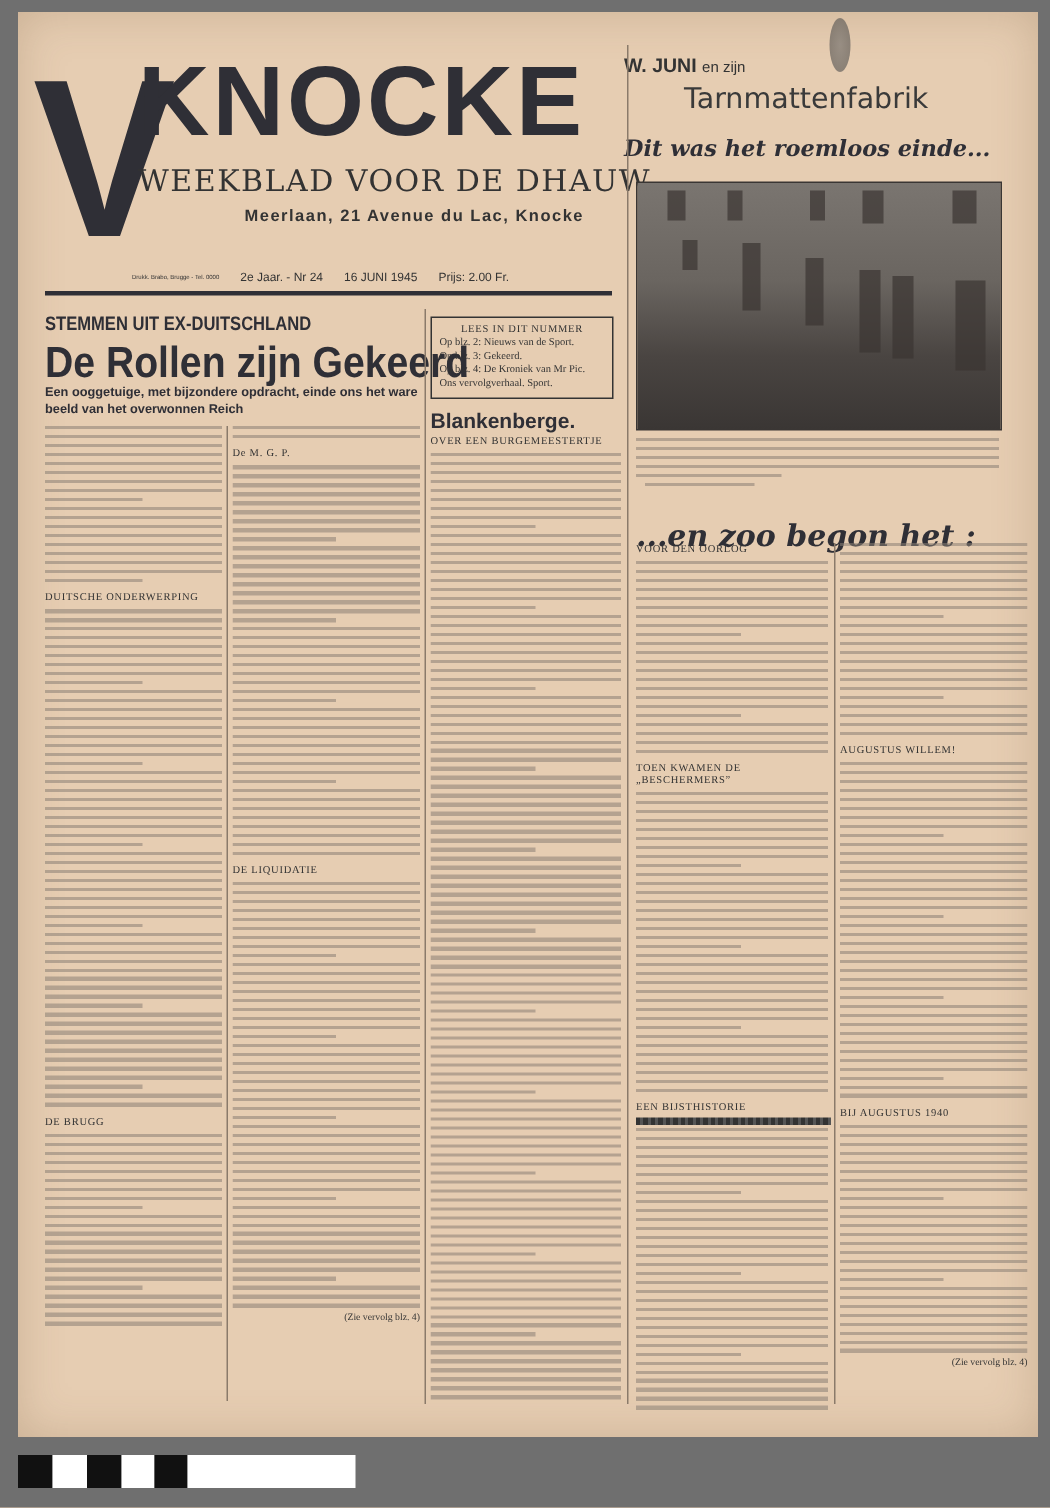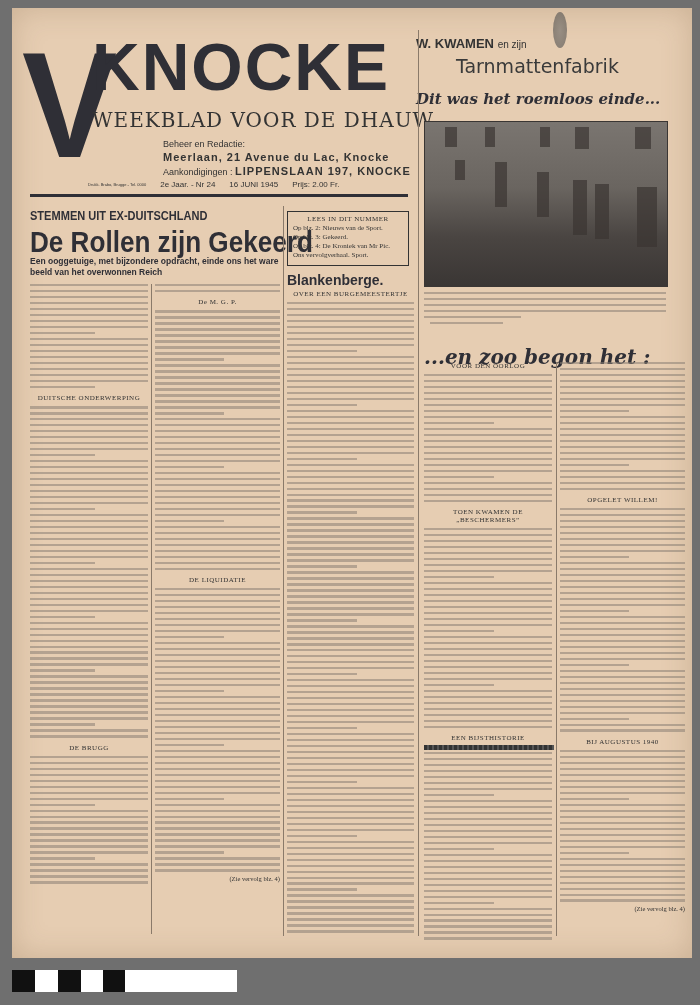--- a/index.html
+++ b/index.html
@@ -24,50 +24,48 @@
   .section-head{position:absolute;font-family:"Liberation Sans",sans-serif;font-weight:bold;color:#2f2f36;}
   .kicker{left:30px;top:208px;font-size:13px;letter-spacing:0;transform:scaleX(.85);transform-origin:left;}
   .headline{left:30px;top:226px;font-size:29px;transform:scaleX(.9);transform-origin:left;}
   .deck{left:30px;top:256px;width:250px;font-size:8.5px;line-height:11px;}
   .index-box{position:absolute;left:287px;top:211px;width:122px;height:55px;border:1.5px solid #333;font-size:7px;color:#333;padding:3px 5px;box-sizing:border-box;line-height:9px;}
   .index-box .t{text-align:center;letter-spacing:.5px;}
   .blanken{left:287px;top:272px;font-size:14px;}
   .zoo{position:absolute;left:424px;top:345px;font-family:"DejaVu Serif",serif;font-style:italic;font-weight:bold;font-size:20px;color:#2f2f36;}
   .col{position:absolute;overflow:hidden;}
   .line{height:2.4px;background:#8a7f74;opacity:.55;margin-bottom:3.6px;}
-  .sub{font-size:7px;text-align:center;color:#333;letter-spacing:.5px;margin:6px 0 4px;}
+  .sub{font-size:7px;text-align:left;color:#333;letter-spacing:.5px;margin:6px 0 4px;}
   .sig{font-size:6.5px;text-align:right;color:#333;margin-top:3px;}
   .vrule{position:absolute;width:1px;background:#8a7a6a;}
   .thickrule{position:absolute;left:424px;top:745px;width:130px;height:5px;background:repeating-linear-gradient(90deg,#333 0 3px,#555 3px 5px);}
   .calbar{position:absolute;left:12px;top:970px;display:flex;}
   .calbar div{height:22px;}
 </style>
 </head>
 <body>
 
 <div class="paper"></div>
 
 <div class="masthead-v">V</div>
 <div class="masthead-rest">KNOCKE</div>
 <div class="subtitle">WEEKBLAD VOOR DE DHAUW</div>
 <div class="admin">
-  <div>Beheer en Redactie:</div>
   <div><b>Meerlaan, 21 Avenue du Lac, Knocke</b></div>
-  <div><span>Aankondigingen :</span> <b>LIPPENSLAAN 197, KNOCKE</b></div>
 </div>
 <div class="issue">
   <span class="tiny">Drukk. Brabo, Brugge - Tel. 0000</span>
   <span>2e Jaar. - Nr 24</span>
   <span>16 JUNI 1945</span>
   <span>Prijs: 2.00 Fr.</span>
 </div>
 <div class="mast-rule"></div>
 
 <div class="tassel"></div>
-<div class="ad-name"><span style="font-weight:bold;font-size:13px">W. KWAMEN</span> <span>en zijn</span></div>
+<div class="ad-name"><span style="font-weight:bold;font-size:13px">W. JUNI</span> <span>en zijn</span></div>
 <div class="ad-firm">Tarnmattenfabrik</div>
 <div class="ad-tag">Dit was het roemloos einde...</div>
 <div class="photo">
   <div class="win" style="left:20px;top:5px;width:12px;height:20px"></div>
   <div class="win" style="left:60px;top:5px;width:10px;height:20px"></div>
   <div class="win" style="left:115px;top:5px;width:10px;height:20px"></div>
   <div class="win" style="left:150px;top:5px;width:14px;height:22px"></div>
   <div class="win" style="left:210px;top:5px;width:16px;height:22px"></div>
   <div class="win" style="left:30px;top:38px;width:10px;height:20px"></div>
   <div class="win" style="left:70px;top:40px;width:12px;height:45px"></div>
@@ -544,21 +542,21 @@
       <div class="line" style="width: 100%;"></div>
       <div class="line" style="width: 100%;"></div>
       <div class="line" style="width: 100%;"></div>
       <div class="line" style="width: 100%;"></div>
       <div class="line" style="width: 55%;"></div>
       <div class="line" style="width: 100%;"></div>
       <div class="line" style="width: 100%;"></div>
       <div class="line" style="width: 100%;"></div>
       <div class="line" style="width: 100%;"></div>
     </div>
-  <div class="sub">OPGELET WILLEM!</div>
+  <div class="sub">AUGUSTUS WILLEM!</div>
   <div id="c5b">
       <div class="line" style="width: 100%;"></div>
       <div class="line" style="width: 100%;"></div>
       <div class="line" style="width: 100%;"></div>
       <div class="line" style="width: 100%;"></div>
       <div class="line" style="width: 100%;"></div>
       <div class="line" style="width: 100%;"></div>
       <div class="line" style="width: 100%;"></div>
       <div class="line" style="width: 100%;"></div>
       <div class="line" style="width: 55%;"></div>

